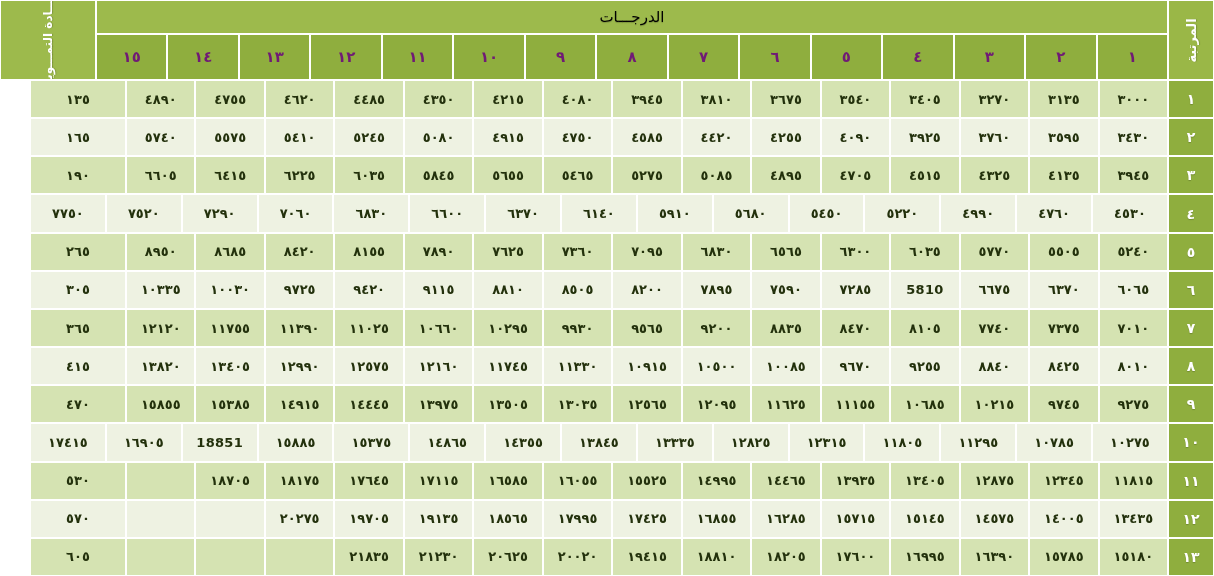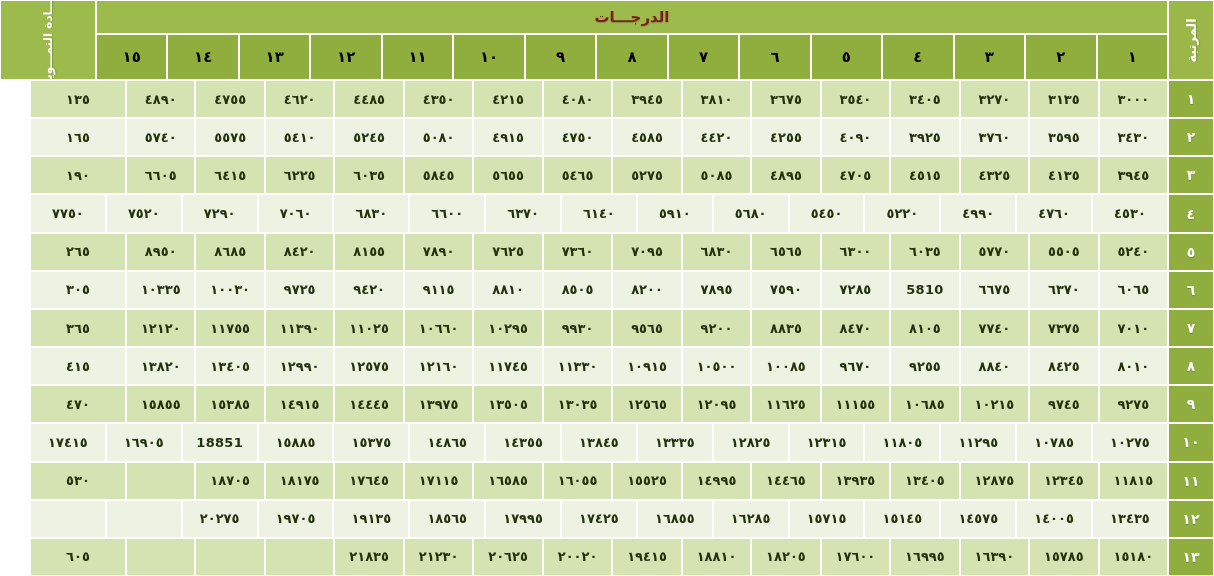--- a/index.html
+++ b/index.html
@@ -61,41 +61,41 @@
 
   .head-center {
     flex: 1 1 auto;
     display: flex;
     flex-direction: column;
     box-sizing: border-box;
   }
   .head-title {
     flex: 0 0 34px;
     background: #9dba4c;
-    color: #7f1d1d;
+    color: #000000;
     display: flex;
     align-items: center;
     justify-content: center;
     font-size: 15px;
-    font-weight: bold;
+    font-weight: normal;
     letter-spacing: 1px;
     border: 1px solid #ffffff;
     box-sizing: border-box;
     text-shadow: 0 1px 1px rgba(0,0,0,.2);
   }
   .head-cols {
     flex: 1 1 auto;
     display: flex;
     flex-direction: row;
     box-sizing: border-box;
   }
   .head-cols .col-head {
     flex: 1 1 0;
     background: #8fae3e;
-    color: #000000;
+    color: #701a75;
     display: flex;
     align-items: center;
     justify-content: center;
     font-size: 15px;
     font-weight: bold;
     border: 1px solid #ffffff;
     box-sizing: border-box;
   }
 
   
@@ -382,20 +382,21 @@
         <div class="cell val-cell">١٤٩٩٥</div>
         <div class="cell val-cell">١٤٤٦٥</div>
         <div class="cell val-cell">١٣٩٣٥</div>
         <div class="cell val-cell">١٣٤٠٥</div>
         <div class="cell val-cell">١٢٨٧٥</div>
         <div class="cell val-cell">١٢٣٤٥</div>
         <div class="cell val-cell">١١٨١٥</div>
         <div class="cell rank-cell">١١</div>
       </div>
       <div class="data-row shade-b">
+        <div class="cell inc-cell">٥٧٠</div>
         <div class="cell val-cell empty"></div>
         <div class="cell val-cell empty"></div>
         <div class="cell val-cell">٢٠٢٧٥</div>
         <div class="cell val-cell">١٩٧٠٥</div>
         <div class="cell val-cell">١٩١٣٥</div>
         <div class="cell val-cell">١٨٥٦٥</div>
         <div class="cell val-cell">١٧٩٩٥</div>
         <div class="cell val-cell">١٧٤٢٥</div>
         <div class="cell val-cell">١٦٨٥٥</div>
         <div class="cell val-cell">١٦٢٨٥</div>

